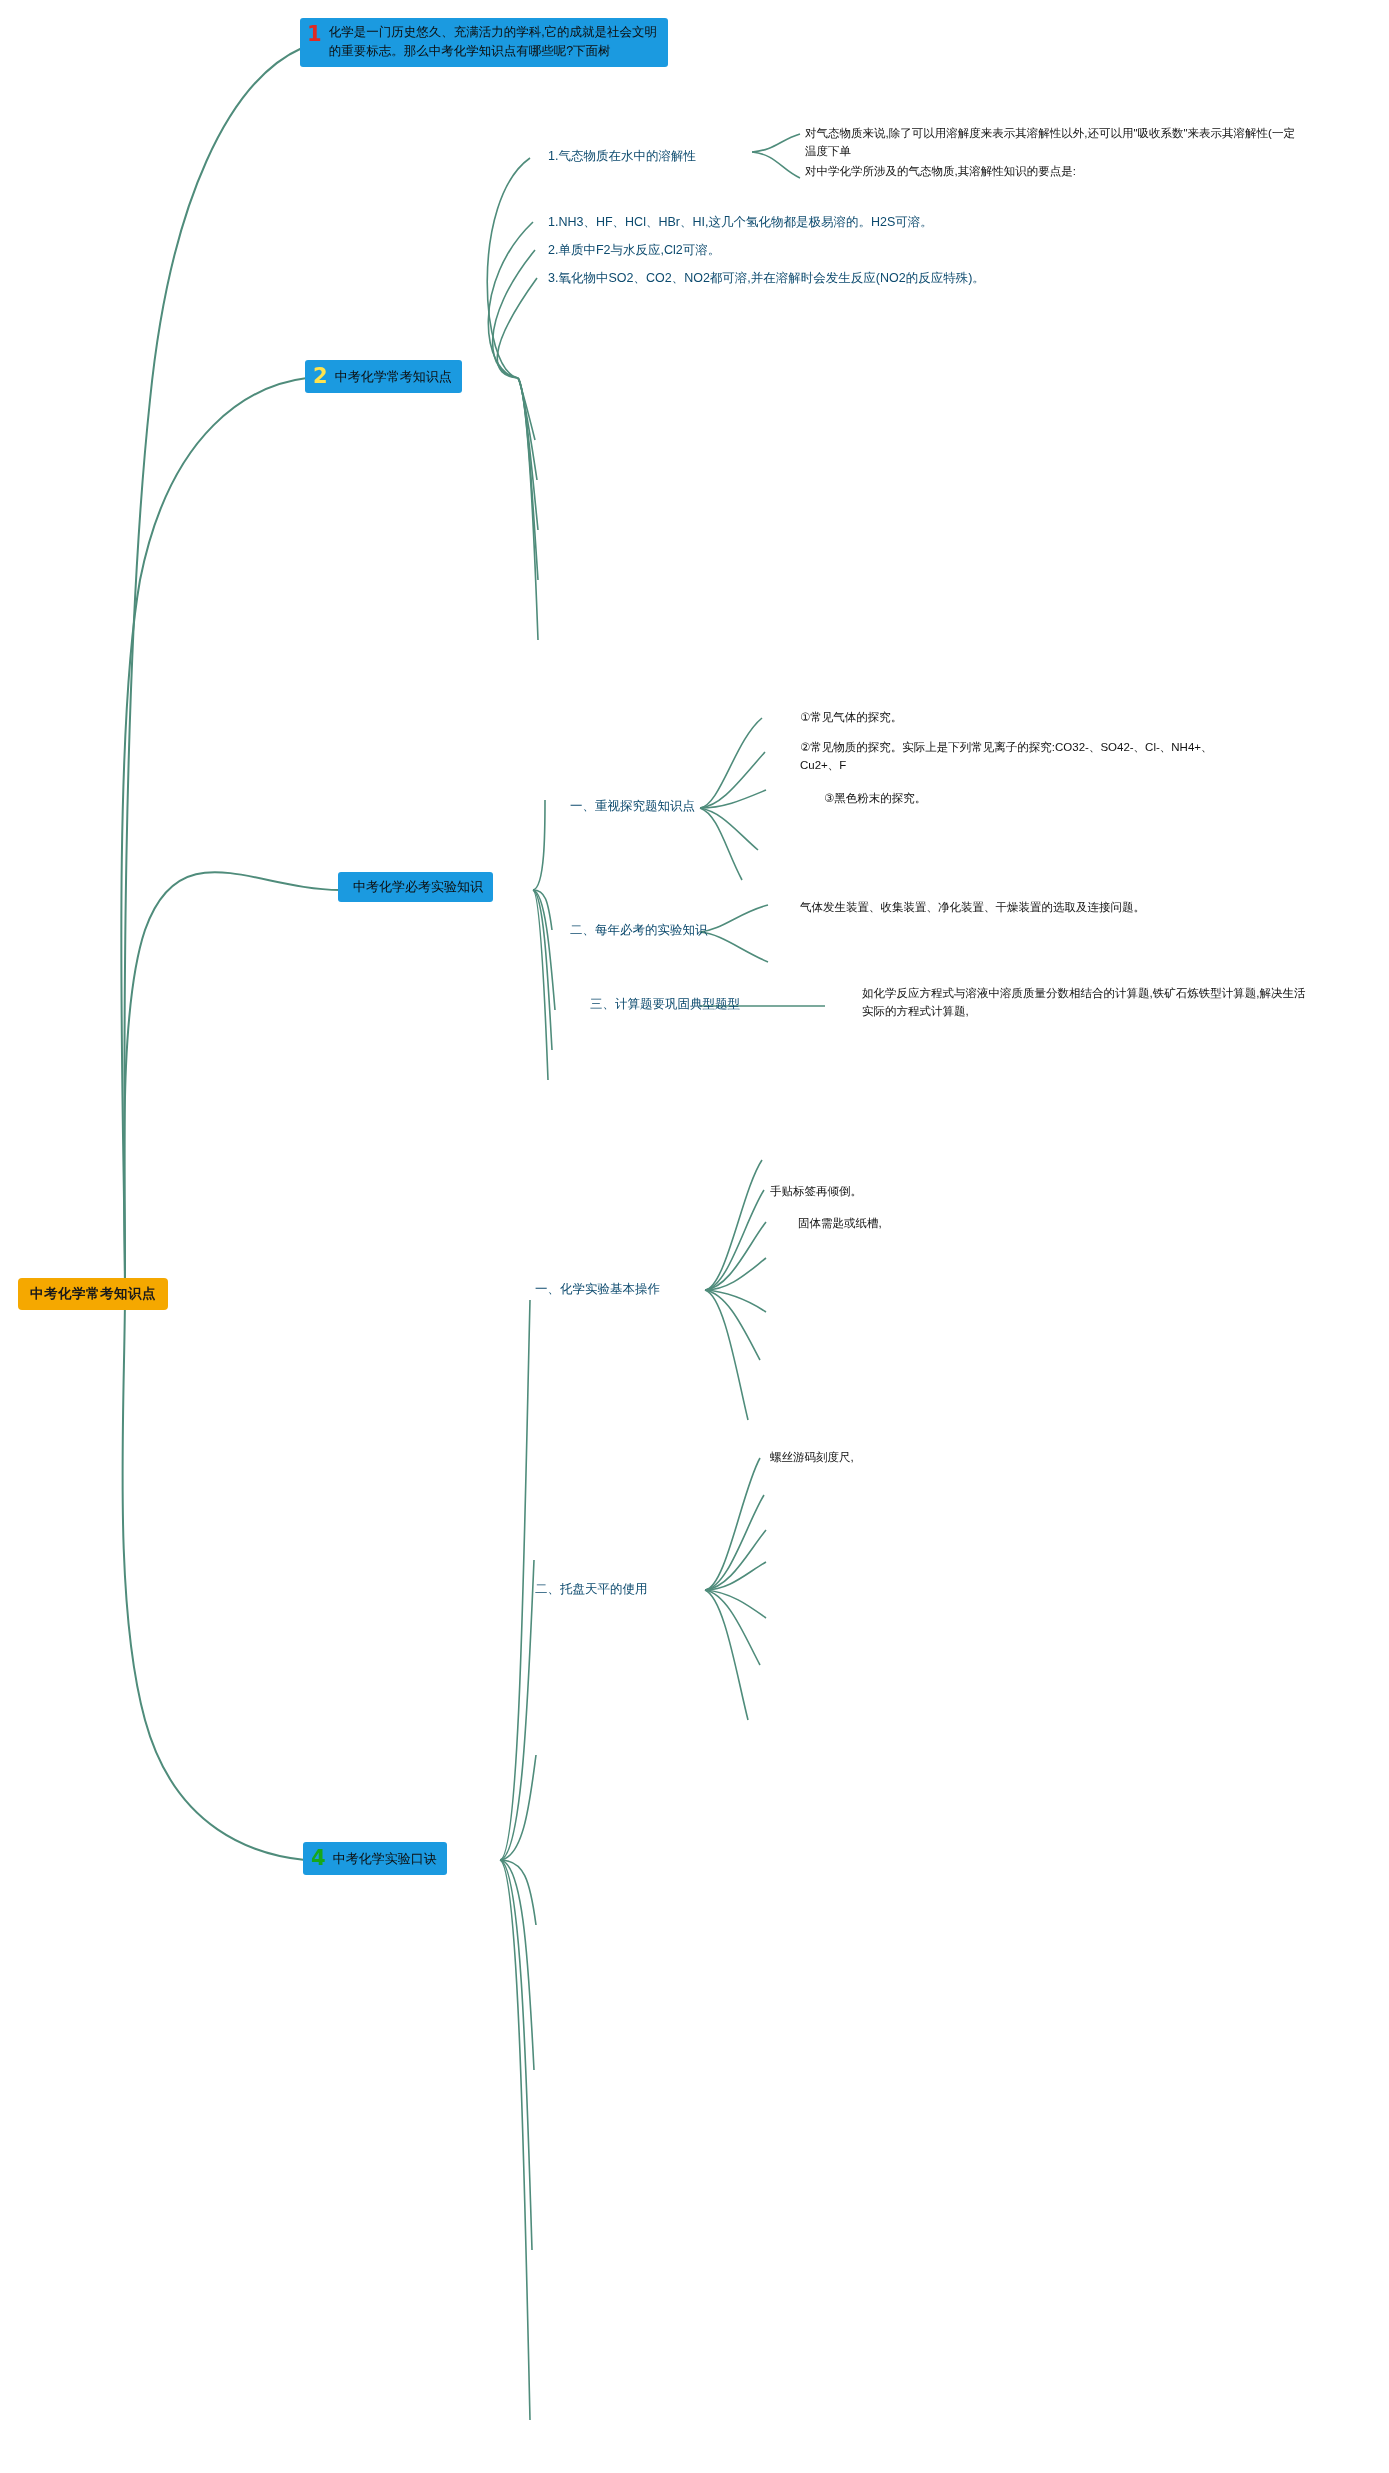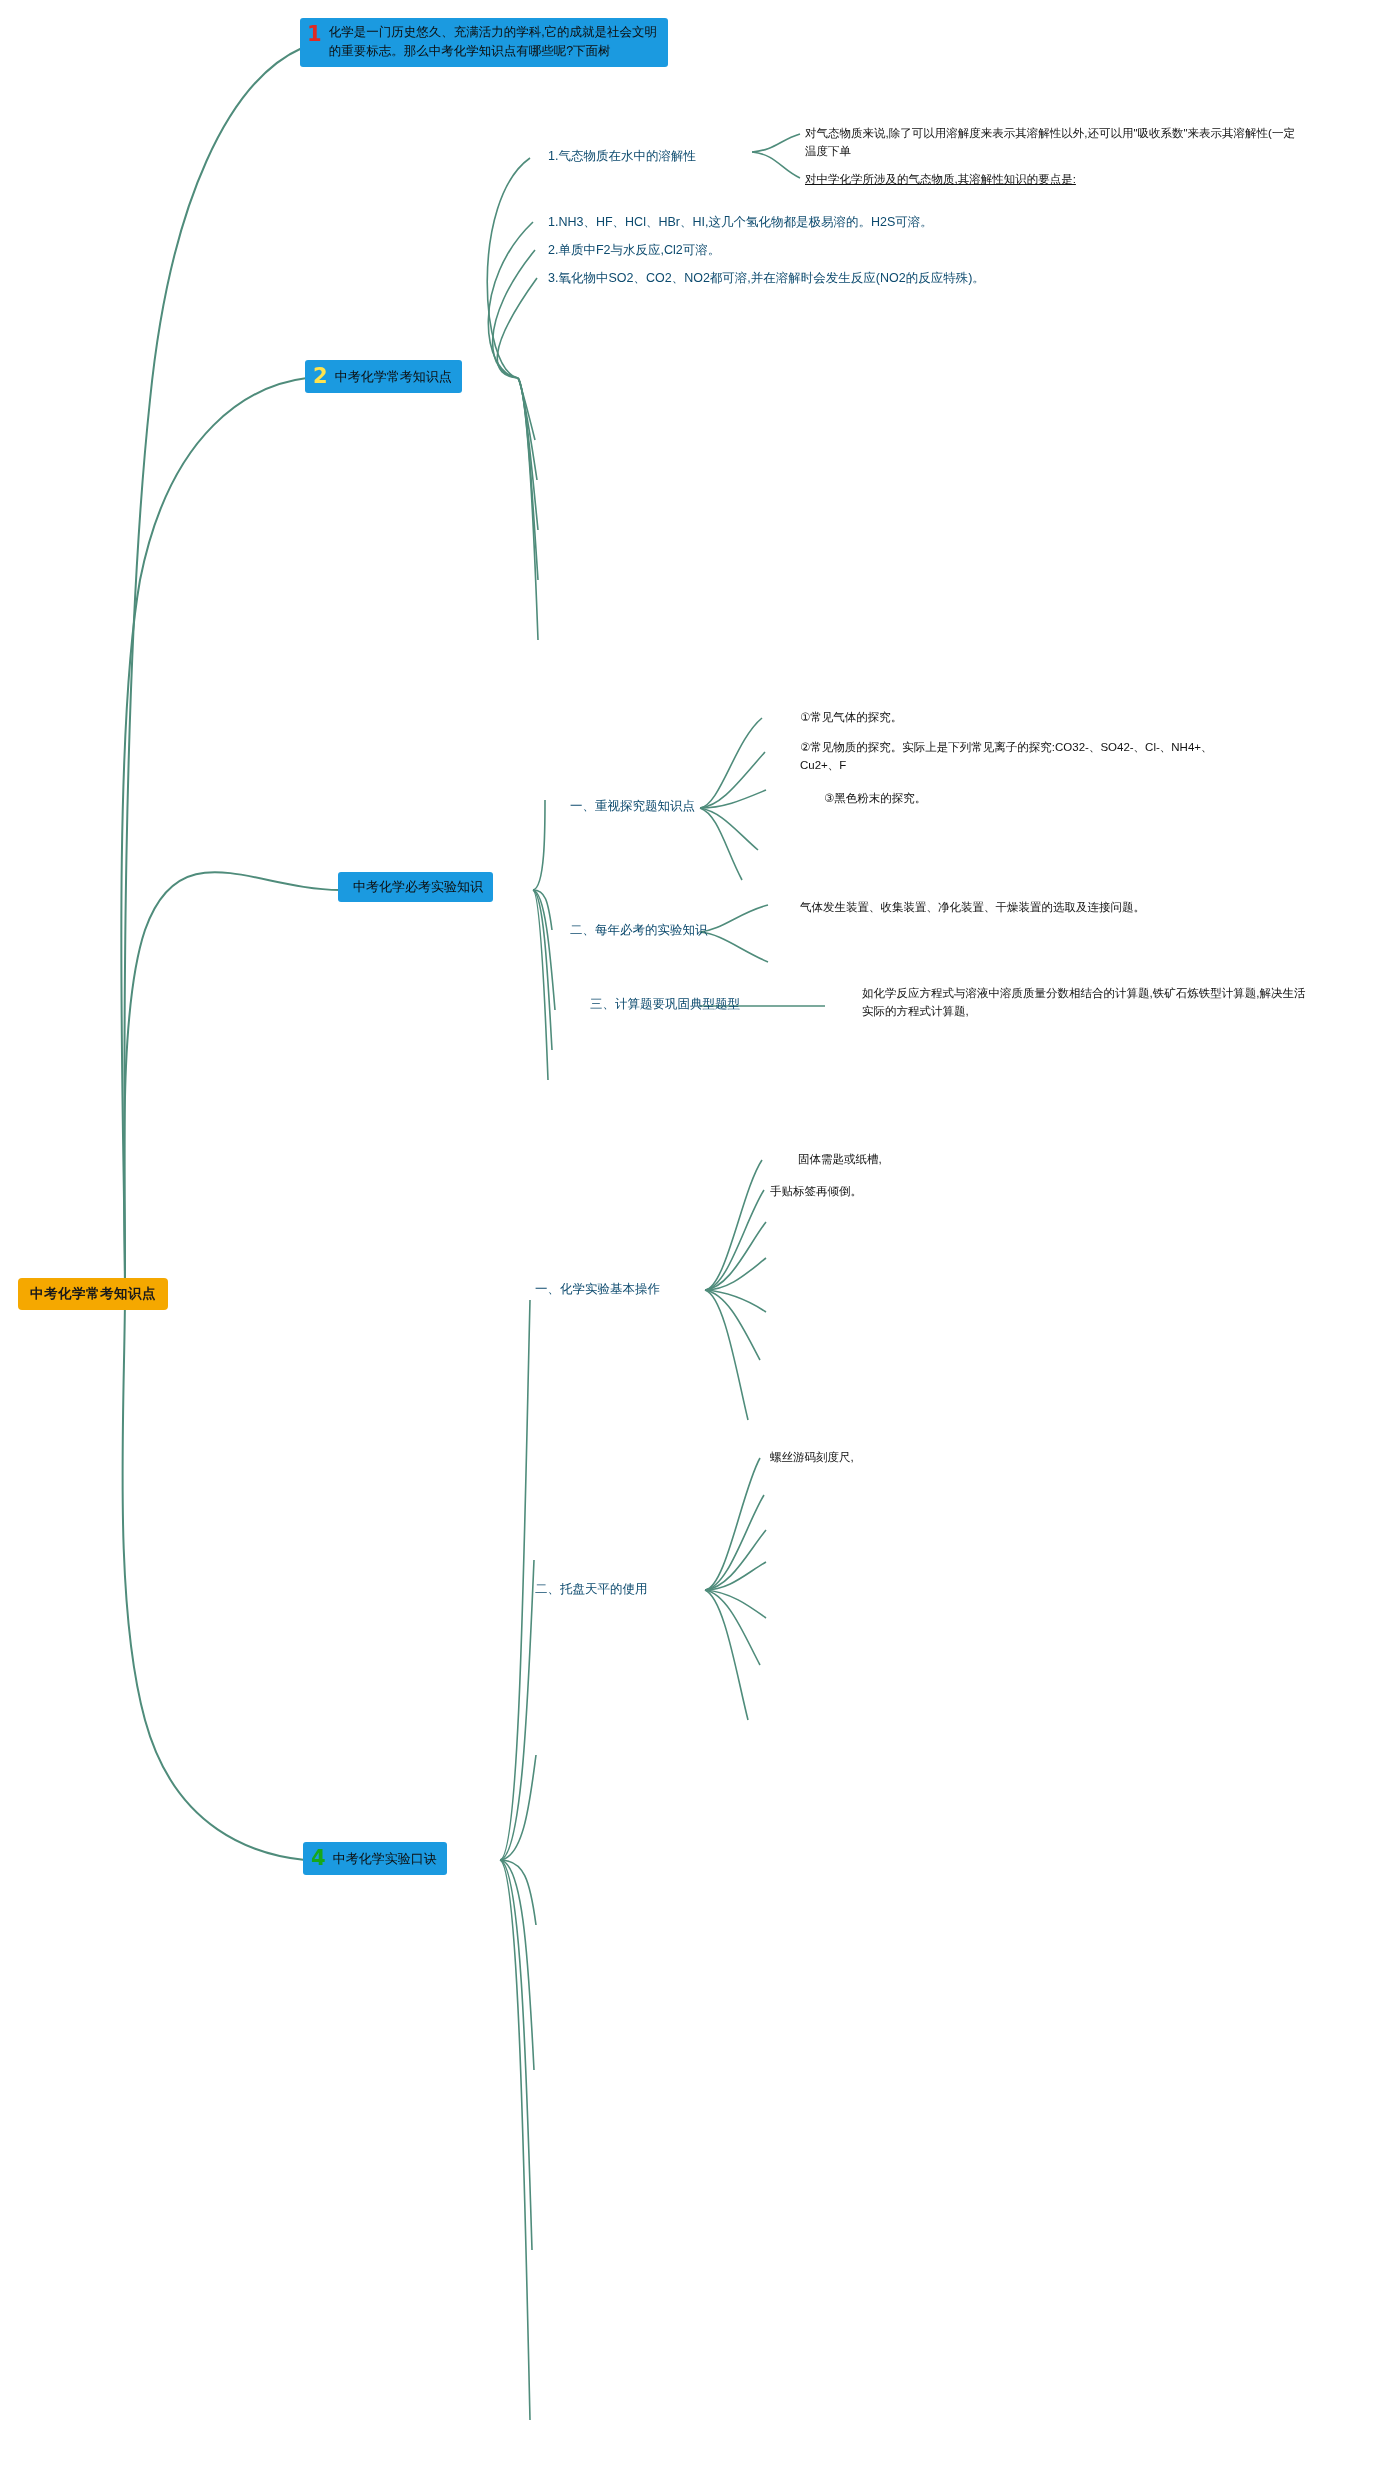--- a/index.html
+++ b/index.html
@@ -190,21 +190,21 @@
   <div class="branch-node" style="left:548px; top:147px;">1.气态物质在水中的溶解性</div>
 
   <div class="branch-node" style="left:548px; top:213px;">1.NH3、HF、HCl、HBr、HI,这几个氢化物都是极易溶的。H2S可溶。</div>
 
   <div class="branch-node" style="left:548px; top:241px;">2.单质中F2与水反应,Cl2可溶。</div>
 
   <div class="branch-node" style="left:548px; top:269px;">3.氧化物中SO2、CO2、NO2都可溶,并在溶解时会发生反应(NO2的反应特殊)。</div>
 
   <div class="leaf-node wrap" style="left:805px; top:124px; width:500px;">对气态物质来说,除了可以用溶解度来表示其溶解性以外,还可以用"吸收系数"来表示其溶解性(一定温度下单</div>
 
-  <div class="leaf-node nowrap" style="left:805px; top:170px;text-decoration:underline;">对中学化学所涉及的气态物质,其溶解性知识的要点是:</div>
+  <div class="leaf-node nowrap" style="left:805px; top:162px;">对中学化学所涉及的气态物质,其溶解性知识的要点是:</div>
 
   <div class="branch-node" style="left:570px; top:797px;text-align:center;">一、重视探究题知识点</div>
 
   <div class="branch-node" style="left:570px; top:921px;text-align:right;">二、每年必考的实验知识</div>
 
   <div class="branch-node" style="left:570px; top:995px;margin-left:20px;">三、计算题要巩固典型题型</div>
 
   <div class="leaf-node nowrap" style="left:800px; top:708px;">①常见气体的探究。</div>
 
   <div class="leaf-node wrap" style="left:800px; top:738px; width:450px;">②常见物质的探究。实际上是下列常见离子的探究:CO32-、SO42-、Cl-、NH4+、Cu2+、F</div>
@@ -213,19 +213,19 @@
 
   <div class="leaf-node nowrap" style="left:800px; top:898px;">气体发生装置、收集装置、净化装置、干燥装置的选取及连接问题。</div>
 
 
   <div class="leaf-node wrap" style="left:862px; top:984px; width:445px;">如化学反应方程式与溶液中溶质质量分数相结合的计算题,铁矿石炼铁型计算题,解决生活实际的方程式计算题,</div>
 
   <div class="branch-node" style="left:535px; top:1280px;">一、化学实验基本操作</div>
 
   <div class="branch-node" style="left:535px; top:1580px;">二、托盘天平的使用</div>
 
-  <div class="leaf-node nowrap" style="left:770px; top:1150px;padding-left:28px;">固体需匙或纸槽,</div>
+  <div class="leaf-node nowrap" style="left:770px; top:1214px;padding-left:28px;">固体需匙或纸槽,</div>
 
   <div class="leaf-node nowrap" style="left:770px; top:1182px;">手贴标签再倾倒。</div>
 
   <div class="leaf-node nowrap" style="left:734px; top:1448px;margin-left:36px;">螺丝游码刻度尺,</div>
 
 </div>
 
 </body></html>

